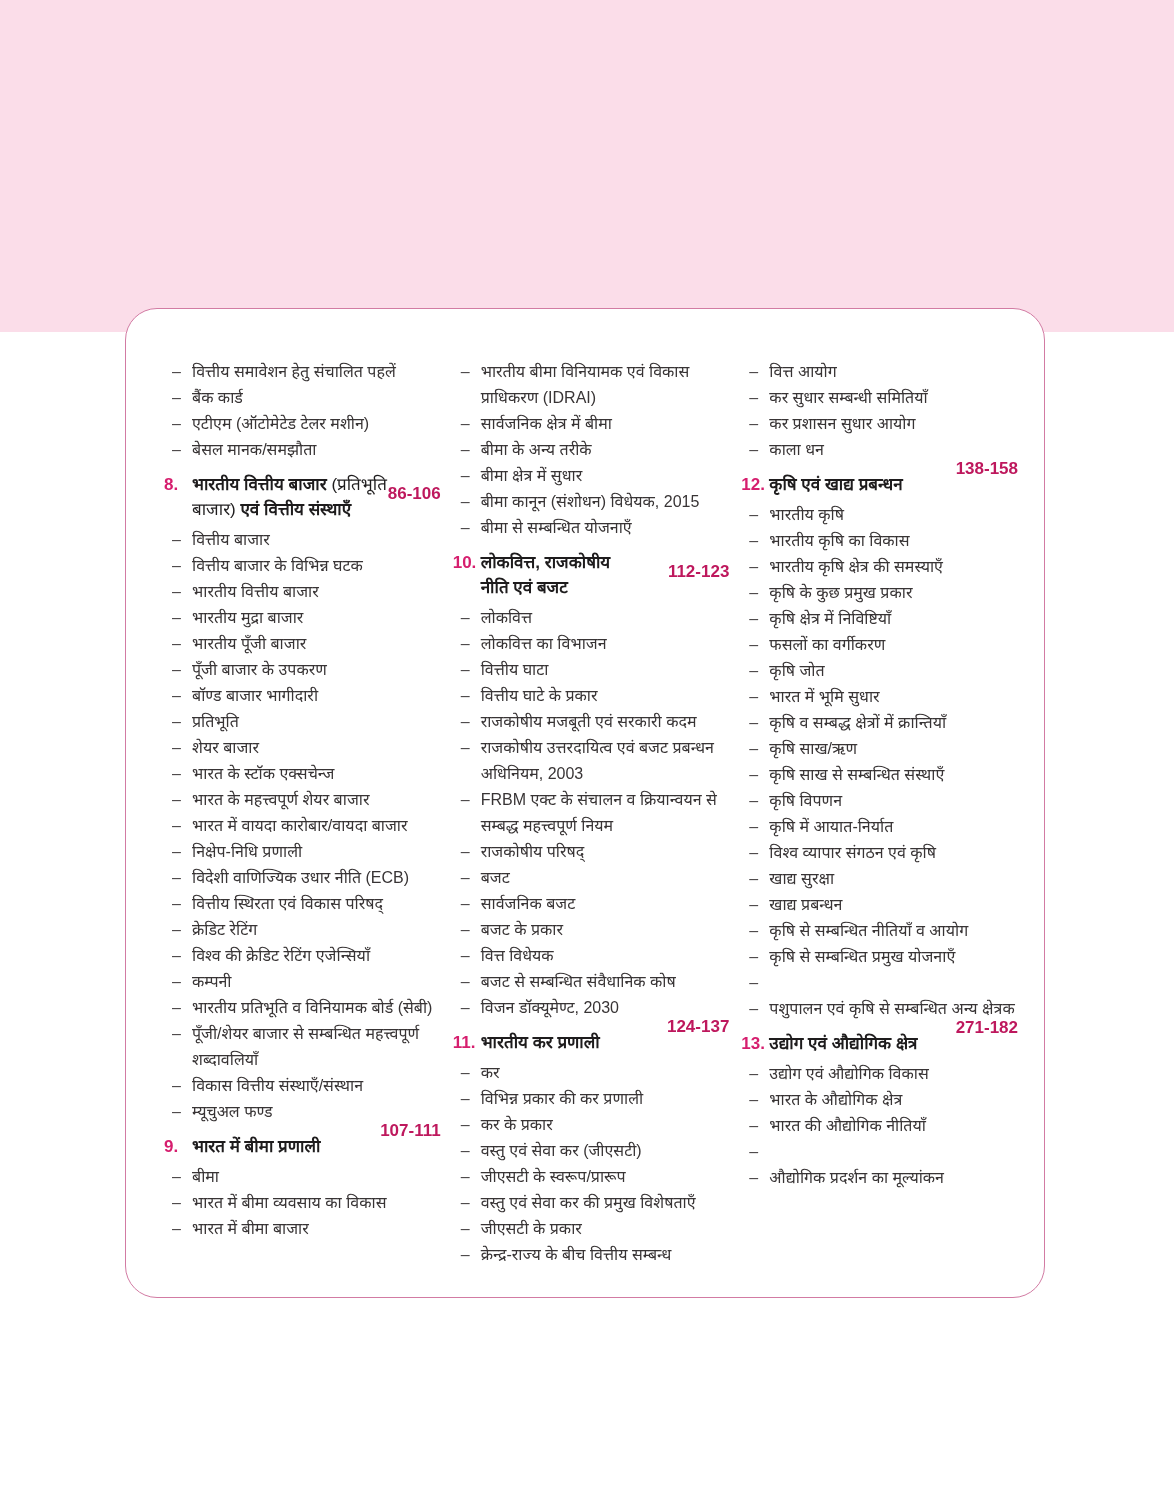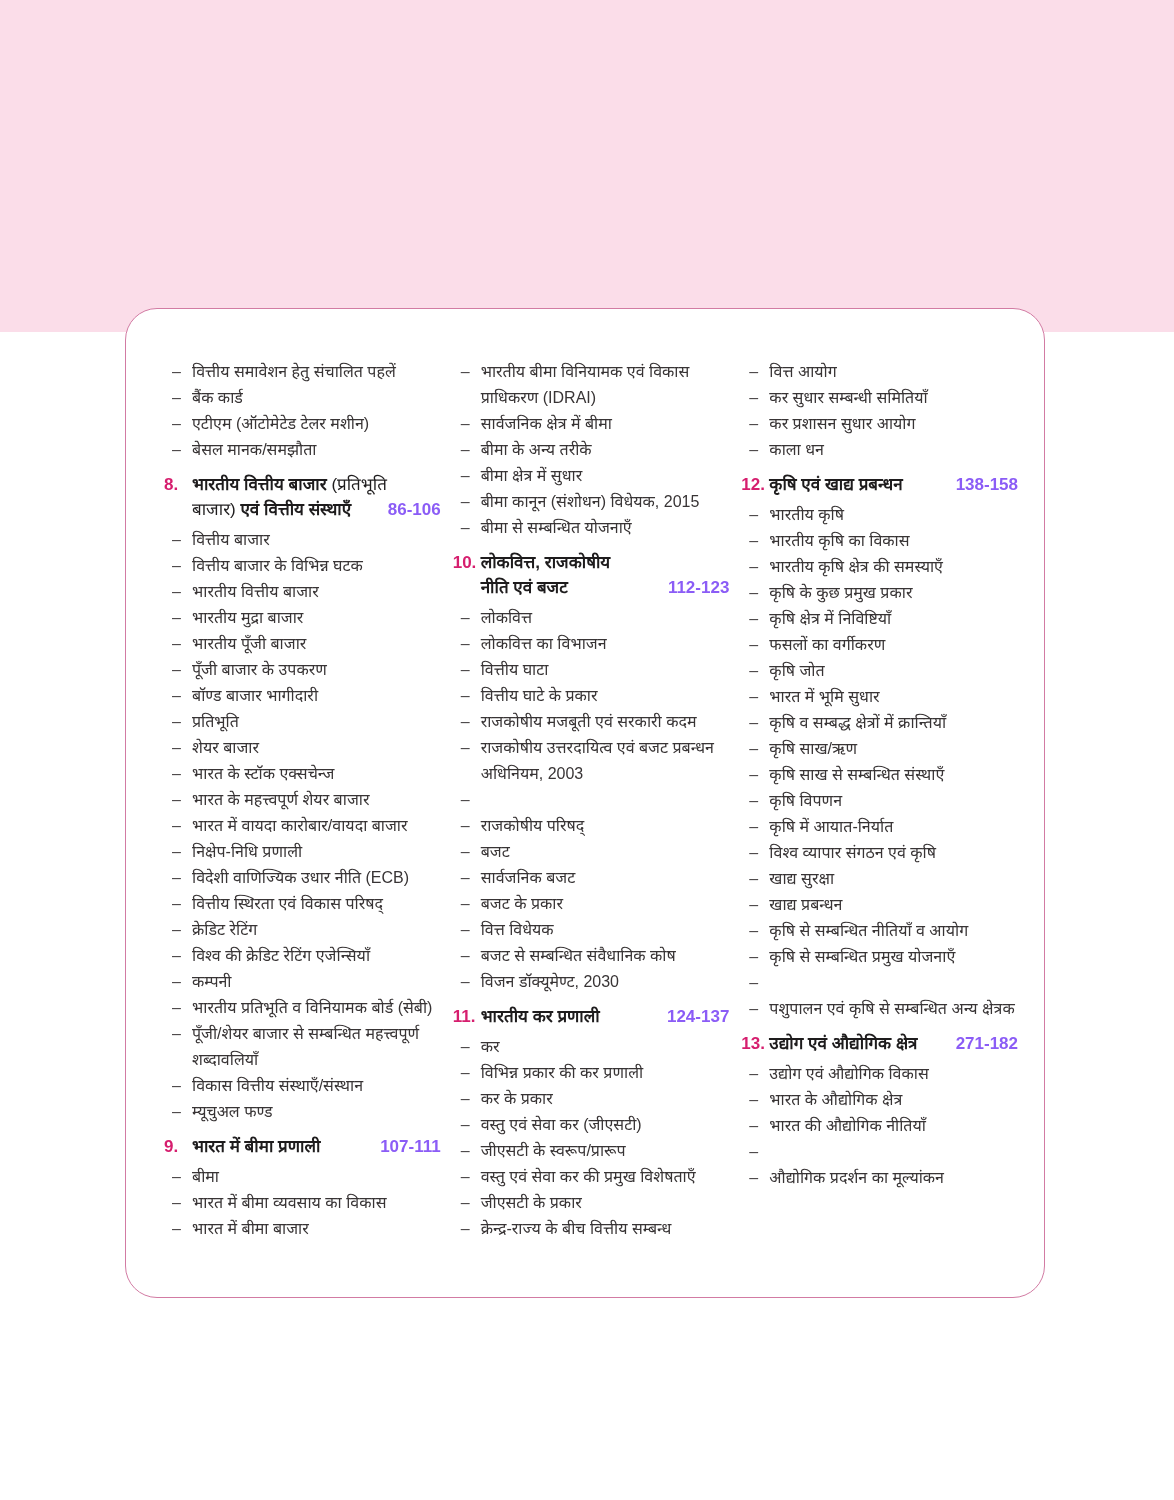--- a/index.html
+++ b/index.html
@@ -22,21 +22,21 @@
   .item{display:flex;font-size:16px;line-height:26px;color:#383435;}
   .dash{width:28px;padding-left:8px;box-sizing:border-box;flex-shrink:0;color:#4a4647;}
   .lbl{flex:1;}
   .section{
     position:relative;display:flex;margin:9px 0 5px;
     font-weight:bold;font-size:17px;line-height:25px;color:#1e1c1d;
   }
   .num{min-width:28px;flex-shrink:0;color:#d61e6e;}
   .stitle{flex:1;}
   .stitle .normal{font-weight:normal;}
-  .pages{position:absolute;right:0;bottom:0;white-space:nowrap;color:#8b5cf6;}
+  .pages{position:absolute;right:0;bottom:16px;white-space:nowrap;color:#be185d;}
 </style>
 </head>
 <body>
 
 <div class="band"></div>
 
 <div class="card">
   <div class="cols">
     <div class="col">
         <div class="item">
@@ -215,20 +215,21 @@
         <div class="item">
           <span class="dash">–</span>
           <span class="lbl">राजकोषीय मजबूती एवं सरकारी कदम</span>
         </div>
         <div class="item">
           <span class="dash">–</span>
           <span class="lbl">राजकोषीय उत्तरदायित्व एवं बजट प्रबन्धन अधिनियम, 2003</span>
         </div>
         <div class="item">
           <span class="dash">–</span>
+          <span class="lbl">FRBM एक्ट के संचालन व क्रियान्वयन से सम्बद्ध महत्त्वपूर्ण नियम</span>
         </div>
         <div class="item">
           <span class="dash">–</span>
           <span class="lbl">राजकोषीय परिषद्</span>
         </div>
         <div class="item">
           <span class="dash">–</span>
           <span class="lbl">बजट</span>
         </div>
         <div class="item">

